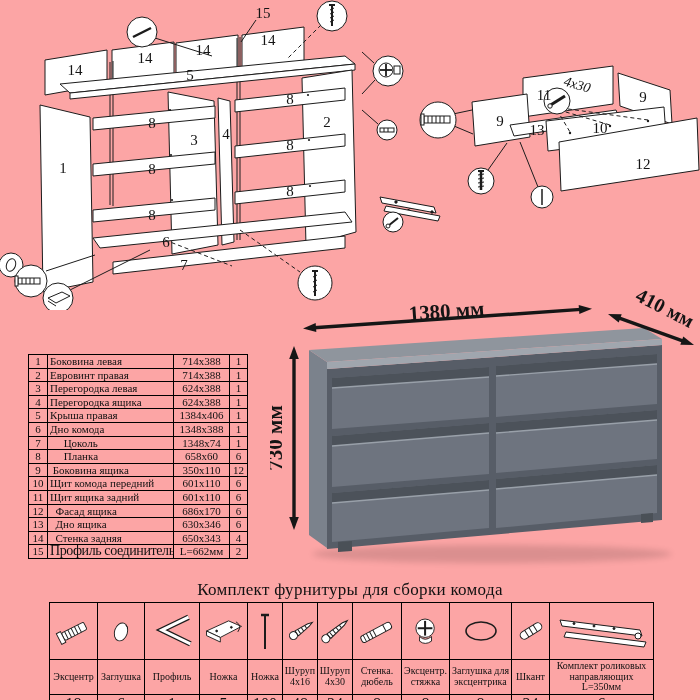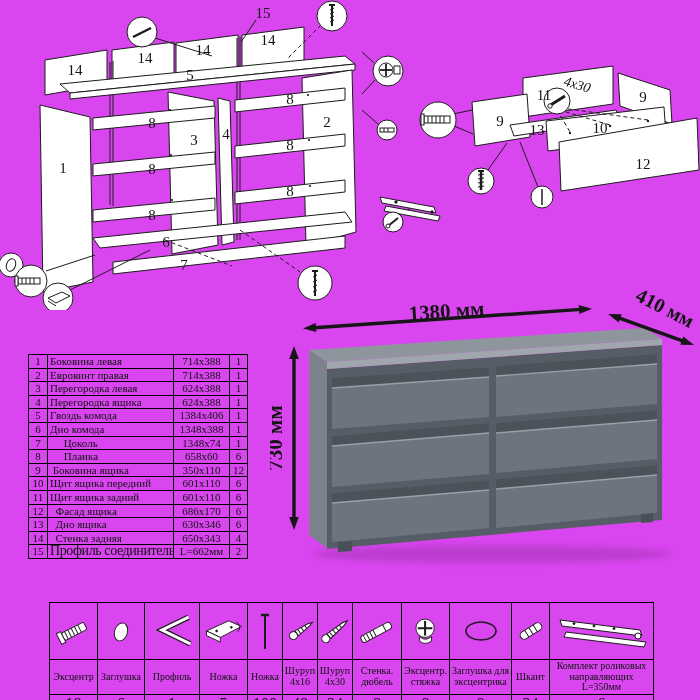--- a/index.html
+++ b/index.html
@@ -1,16 +1,16 @@
 <!DOCTYPE html>
 <html><head>
 <meta charset="utf-8">
 <style>
   html,body{margin:0;padding:0;background:#fff;}
-  #stage{position:relative;width:700px;height:700px;background:#d946ef;overflow:hidden;
+  #stage{position:relative;width:700px;height:700px;background:#fca5a5;overflow:hidden;
          font-family:"Liberation Serif",serif;color:#111;}
   svg text{font-family:"Liberation Serif",serif;fill:#141414;}
   .abs{position:absolute;}
 
   
   #parts-table{position:absolute;left:28px;top:354px;border-collapse:collapse;
                table-layout:fixed;width:219px;}
   #parts-table td{border:1px solid #000;font-size:11px;line-height:12.6px;
                   padding:0 2px;white-space:nowrap;overflow:hidden;height:12.6px;}
   #parts-table td.c{text-align:center;padding:0;}
@@ -340,21 +340,21 @@
           <td class="c">1</td>
         </tr>
       <tr>
           <td class="c">4</td>
           <td class="name">Перегородка ящика</td>
           <td class="c">624x388</td>
           <td class="c">1</td>
         </tr>
       <tr>
           <td class="c">5</td>
-          <td class="name">Гвоздь комода</td>
+          <td class="name">Крыша правая</td>
           <td class="c">1384x406</td>
           <td class="c">1</td>
         </tr>
       <tr>
           <td class="c">6</td>
           <td class="name">Дно комода</td>
           <td class="c">1348x388</td>
           <td class="c">1</td>
         </tr>
       <tr>
@@ -370,21 +370,21 @@
           <td class="c">6</td>
         </tr>
       <tr>
           <td class="c">9</td>
           <td class="name">&nbsp;Боковина ящика</td>
           <td class="c">350x110</td>
           <td class="c">12</td>
         </tr>
       <tr>
           <td class="c">10</td>
-          <td class="name">Щит ящика передний</td>
+          <td class="name">Щит комода передний</td>
           <td class="c">601x110</td>
           <td class="c">6</td>
         </tr>
       <tr>
           <td class="c">11</td>
           <td class="name">Щит ящика задний</td>
           <td class="c">601x110</td>
           <td class="c">6</td>
         </tr>
       <tr>
@@ -407,20 +407,21 @@
         </tr>
       <tr class="small">
           <td class="c">15</td>
           <td class="name">Профиль соединительный</td>
           <td class="c">L=662мм</td>
           <td class="c">2</td>
         </tr>
     </tbody>
   </table>
 
+  <div id="hw-title">Комплект фурнитуры для сборки комода</div>
 
   <table id="hw-table">
     <colgroup>
       <col style="width:48px">
         <col style="width:42px">
         <col style="width:55px">
         <col style="width:48px">
       <col style="width:35px">
         <col style="width:35px">
         <col style="width:35px">

